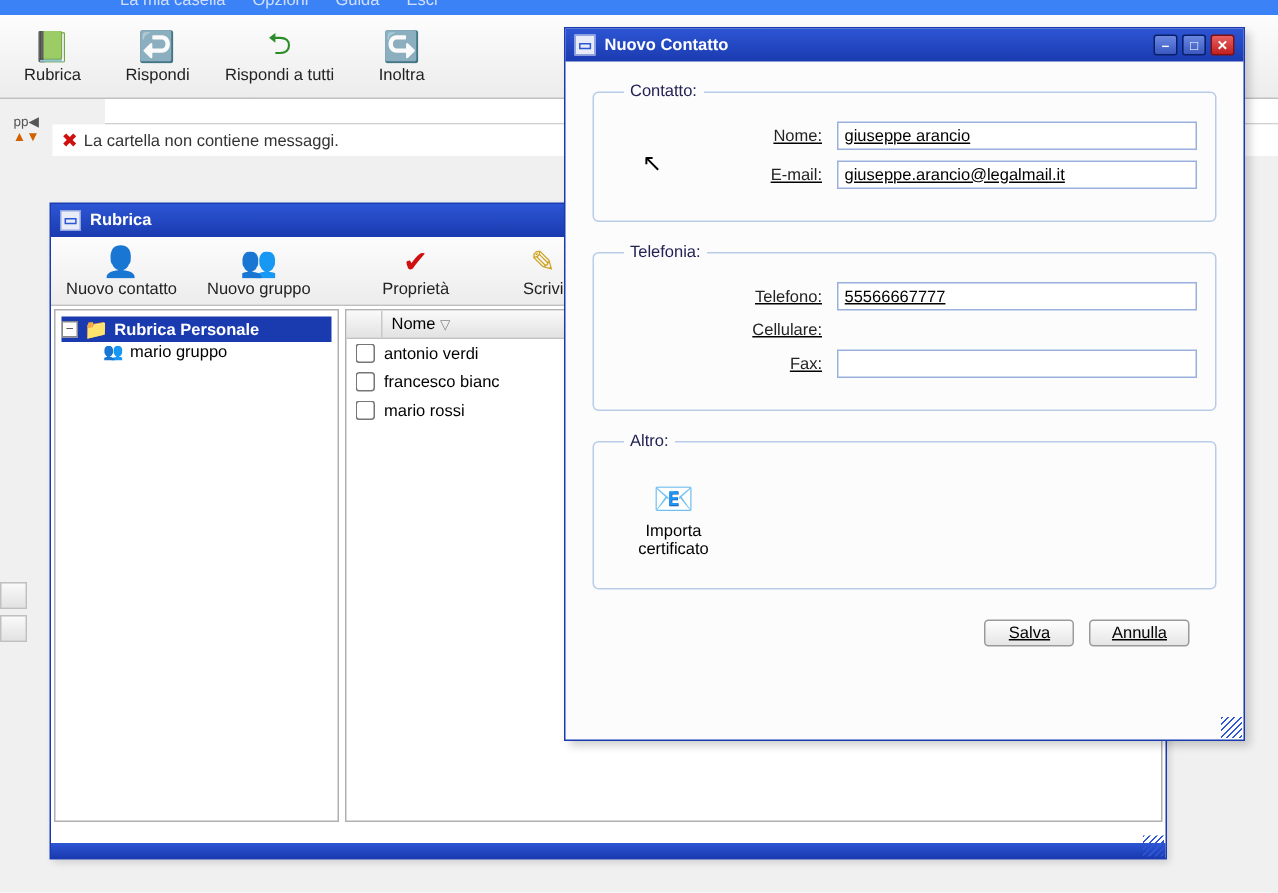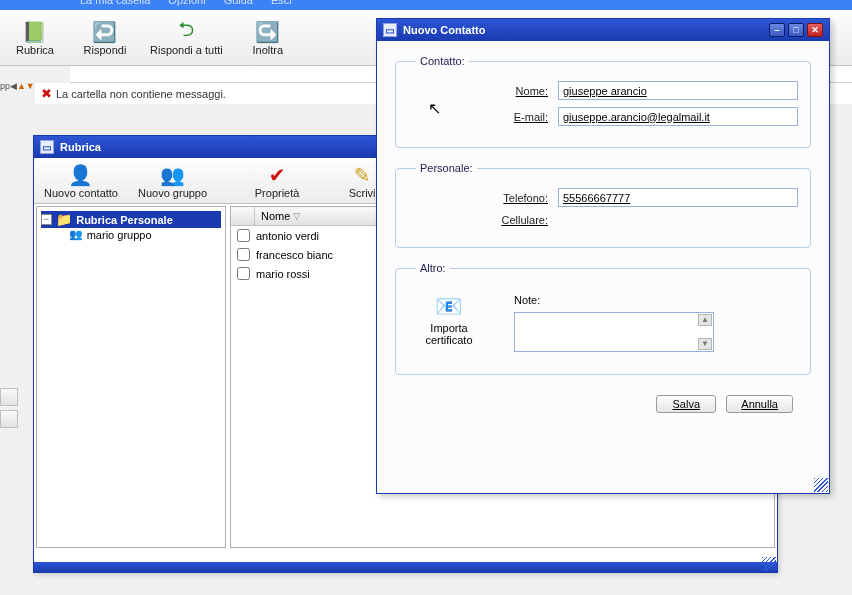--- a/index.html
+++ b/index.html
@@ -8,21 +8,21 @@
 .menubar { background: #3b82f6; height: 10px; color: #e0e8ff; display: flex; gap: 18px; padding-left: 80px; line-height: 0; align-items: flex-start; overflow: hidden; }
 .menubar span { opacity: 0.9; padding-top: 0; }
 
 .toolbar-top { background: linear-gradient(#fdfdfd, #ececec); height: 56px; border-bottom: 1px solid #c0c0c0; display: flex; }
 .tbtn { display: flex; flex-direction: column; align-items: center; justify-content: center; padding: 4px 10px; cursor: pointer; min-width: 70px; }
 .tbtn .ic { width: 26px; height: 24px; display: flex; align-items: center; justify-content: center; font-size: 20px; }
 .tbtn span { color: #222; }
 
 .subject-bar { background: #fff; text-align: center; color: #555; padding: 2px 0; border-bottom: 1px solid #d0d0d0; margin-left: 35px; }
 .subject-row { display: flex; align-items: center; }
-.left-gutter { width: 35px; display: flex; flex-direction: row; align-items: center; padding-top: 2px; }
+.left-gutter { width: 35px; display: flex; flex-direction: column; align-items: center; padding-top: 2px; }
 .empty-msg { background: #fff; padding: 3px 6px; color: #333; display: flex; align-items: center; gap: 4px; flex: 1; }
 .empty-msg .xic { color: #d01010; font-size: 13px; }
 
 .rubrica-window { position: absolute; left: 33px; top: 135px; width: 745px; height: 438px; background: #fff; border: 1px solid #1a3bb0; box-shadow: 2px 2px 5px rgba(0,0,0,0.15); }
 .titlebar { background: linear-gradient(#2d55d4, #1a3bb0); color: #fff; height: 22px; display: flex; align-items: center; padding: 0 6px; font-weight: bold; gap: 6px; }
 .titlebar .ticon { width: 14px; height: 14px; background: #e8ecf8; border: 1px solid #8fa4e0; display: inline-flex; align-items: center; justify-content: center; color: #2d55d4; font-size: 10px; }
 
 .rubrica-toolbar { background: linear-gradient(#fdfdfd, #ececec); height: 46px; display: flex; border-bottom: 1px solid #c0c0c0; }
 .rubrica-body { display: flex; height: calc(100% - 68px - 22px); }
 .tree-pane { width: 190px; border: 1px solid #b0b0b0; margin: 2px; background: #fff; overflow: auto; padding: 4px; }
@@ -202,46 +202,41 @@
         <label>Nome:</label>
         <input type="text" value="giuseppe arancio" style="">
       </div>
       <div class="form-row">
         <label>E-mail:</label>
         <input type="text" value="giuseppe.arancio@legalmail.it" style="">
       </div>
     </fieldset>
 
     <fieldset>
-      <legend>Personale:</legend>
+      <legend>Telefonia:</legend>
       <div class="form-row">
         <label>Telefono:</label>
         <input type="text" value="55566667777" style="">
       </div>
       <div class="form-row">
         <label>Cellulare:</label>
+      </div>
+      <div class="form-row">
+        <label>Fax:</label>
+        <input type="text" value="" style="">
       </div>
     </fieldset>
 
     <fieldset>
       <legend>Altro:</legend>
       <div class="altro-flex">
         <div class="import-btn">
           <div class="ic">📧</div>
           <span>Importa certificato</span>
         </div>
-        <div>
-          <div style="margin-bottom:6px">Note:</div>
-          <div class="note-area">
-            <div class="scroll-stub">
-              <div class="sb">▲</div>
-              <div class="sb">▼</div>
-            </div>
-          </div>
-        </div>
       </div>
     </fieldset>
 
     <div class="dialog-footer">
       <div class="btn">Salva</div>
       <div class="btn">Annulla</div>
     </div>
   </div>
   <div class="resize-grip"></div>
 </div>

